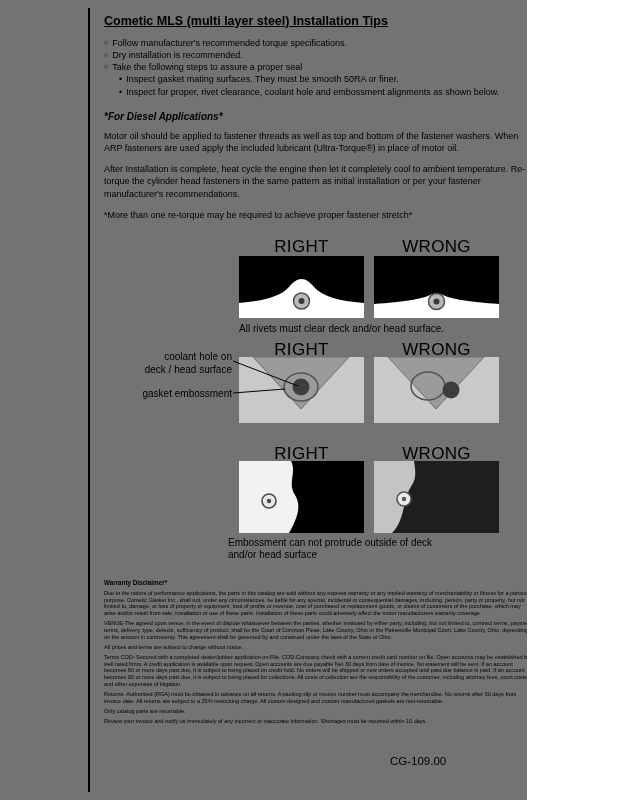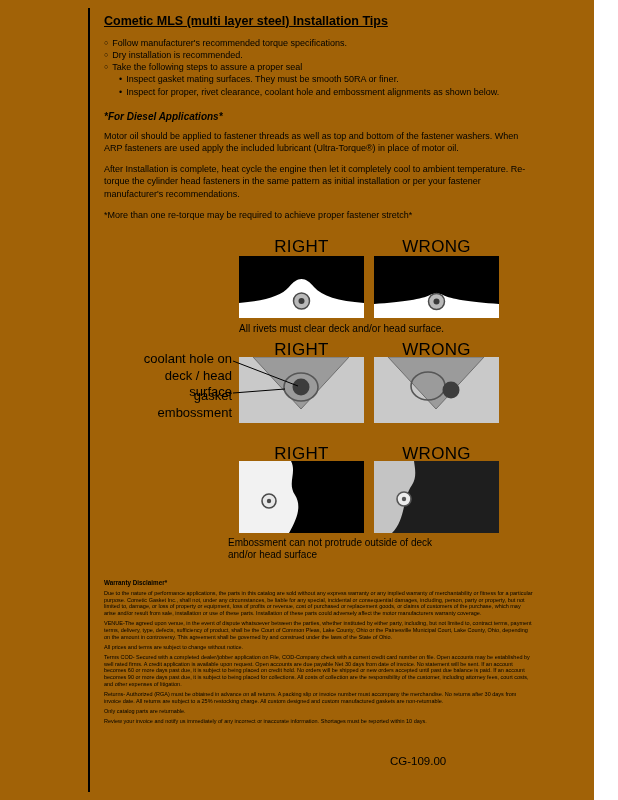--- a/index.html
+++ b/index.html
@@ -2,41 +2,41 @@
 <html><head>
 <meta charset="utf-8">
 <style>
   * { margin:0; padding:0; box-sizing:border-box; }
   html,body { background:#fff; }
   body {
     width:618px; height:800px;
     font-family:"Liberation Sans", sans-serif;
     color:#000;
   }
-  .page { position:relative; width:594px; height:800px; background:#a16207; overflow:hidden; }
+  .page { position:relative; width:527px; height:800px; background:#737373; overflow:hidden; }
   .left-rule { position:absolute; left:88px; top:8px; width:2px; height:784px; background:#000; }
   .content { position:absolute; left:104px; top:14px; width:432px; }
 
   .title { font-size:12.5px; font-weight:bold; text-decoration:underline; margin-bottom:9px; }
 
   .tips { font-size:9px; line-height:1.35; }
   .tip { display:block; }
   .tip .m1 { display:inline-block; font-size:7px; vertical-align:1px; margin-right:4px; }
   .tip .m2 { display:inline-block; font-size:9px; margin-right:4px; }
   .tip.l2 { padding-left:15px; }
 
   .diesel-heading { font-size:10px; font-weight:bold; margin-top:13px; margin-bottom:8px;font-style:italic; }
   .para { font-size:9px; line-height:1.4; margin-bottom:8px; width:430px; }
   .note { margin-bottom:16px; }
 
   .figures { position:relative; height:326px; margin-top:10px; width:432px; }
   .fig-label { position:absolute; width:125px; text-align:center; font-size:17px; letter-spacing:0.3px; }
   .panel { position:absolute; display:block; }
   .caption { position:absolute; font-size:10px; line-height:1.2; }
-  .callout { position:absolute; font-size:13px; line-height:1.25; text-align:right; width:108px; }
+  .callout { position:absolute; font-size:10px; line-height:1.25; text-align:right; width:108px; }
   .leaders { position:absolute; left:0; top:0; pointer-events:none; }
 
   .legal { margin-top:16px; width:430px; font-size:5.5px; line-height:1.22; }
   .legal .lhead { font-size:6.3px; font-weight:bold; margin-bottom:3px; }
   .legal p { margin-bottom:3.5px; }
 
   .footer-code { position:absolute; left:390px; top:755px; font-size:11.5px; }
 </style>
 </head>
 <body>

